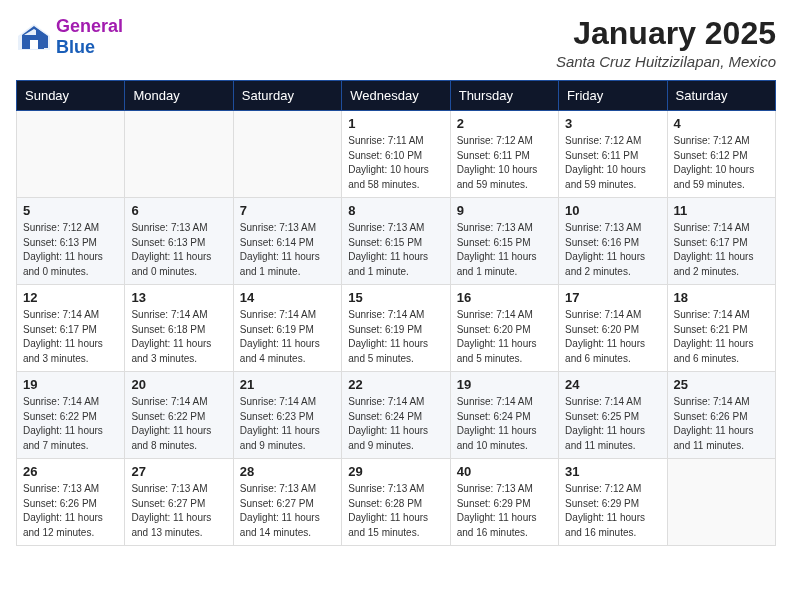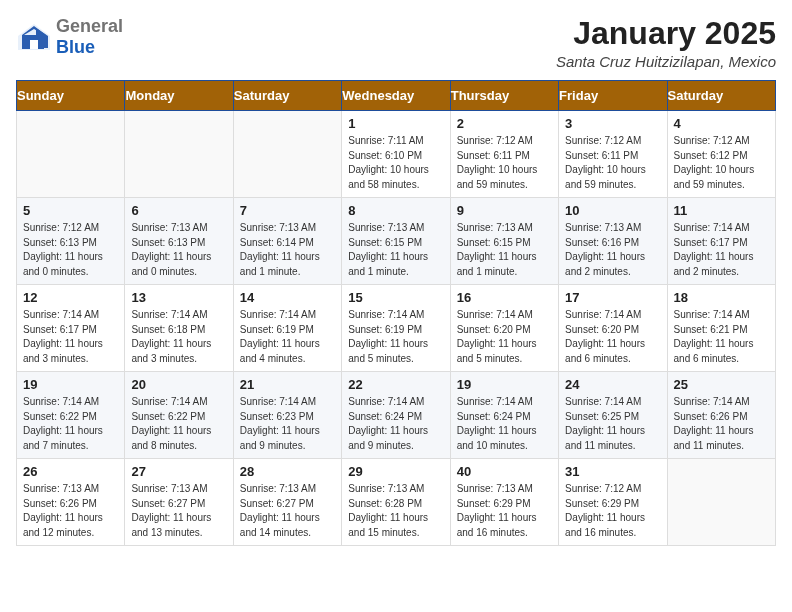--- a/index.html
+++ b/index.html
@@ -17,21 +17,21 @@
       margin-bottom: 10px;
     }
     .logo {
       display: flex;
       align-items: center;
       gap: 4px;
     }
     .logo-text-general {
       font-size: 18px;
       font-weight: bold;
-      color: #737373;
+      color: #a21caf;
     }
     .logo-text-blue {
       font-size: 18px;
       font-weight: bold;
       color: #1a5eb8;
     }
     .title-block {
       text-align: right;
       margin-left: 32px;
     }
@@ -46,25 +46,25 @@
       color: #444;
       margin-top: 2px;
       font-style: italic;
     }
     .calendar {
       width: 100%;
       border-collapse: collapse;
       border: 1px solid #ccc;
     }
     .calendar th {
-      background-color: #a16207;
+      background-color: #0f172a;
       color: #fff;
       font-size: 13px;
-      font-weight: bold;
-      padding: 7px 0;
+      font-weight: normal;
+      padding: 7px 8px;
       text-align: left;
       border: 1px solid #1e4d9b;
     }
     .calendar td {
       vertical-align: top;
       padding: 5px 6px;
       font-size: 10.5px;
       color: #333;
       border: 1px solid #ddd;
       width: calc(100% / 7);

